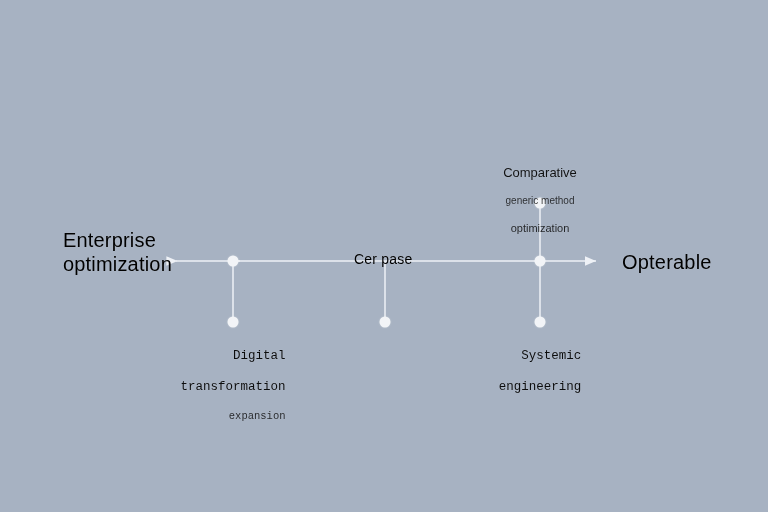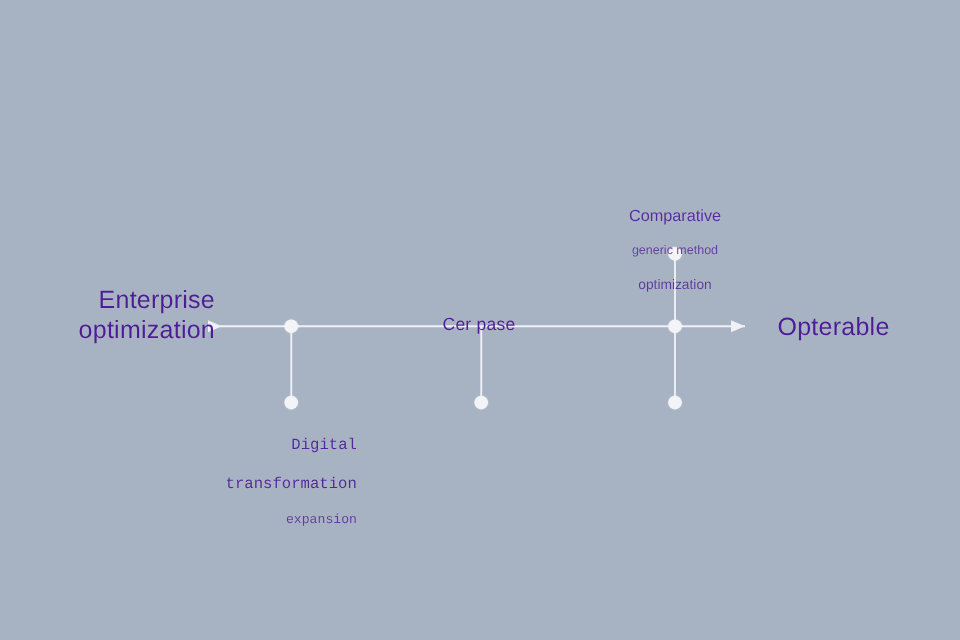--- a/index.html
+++ b/index.html
@@ -30,29 +30,28 @@
     position: absolute;
     width: 11px;
     height: 11px;
     border-radius: 50%;
     background: #f2f4f7;
     transform: translate(-50%, -50%);
     box-shadow: 0 0 2px rgba(255,255,255,0.35);
   }
   .label {
     position: absolute;
-    color: #4c1d95;
+    color: #000000;
     line-height: 1.22;
     text-shadow: 0 0 1px rgba(255,255,255,0.25);
     white-space: pre-line;
   }
   .axis-label-left {
     right: 596px;
     top: 228px;
-    text-align: right;
     font-size: 20px;
     letter-spacing: 0.2px;
   }
   .axis-label-right {
     left: 622px;
     top: 250px;
     font-size: 20px;
     letter-spacing: 0.2px;
   }
   .axis-label-mid {
@@ -131,14 +130,19 @@
     <span class="t3">optimization</span>
   </div>
 
   <div class="label branch-label blur-soft" style="left:233px; top:334px;">
     <span class="l1">Digital</span>
     <span class="l2">transformation</span>
     <span class="l3">expansion</span>
   </div>
 
 
+  <div class="label branch-label blur-soft" style="left:540px; top:334px;">
+    <span class="l1">Systemic</span>
+    <span class="l2">engineering</span>
+    <span class="l3"></span>
+  </div>
 
 </div>
 
 </body></html>

